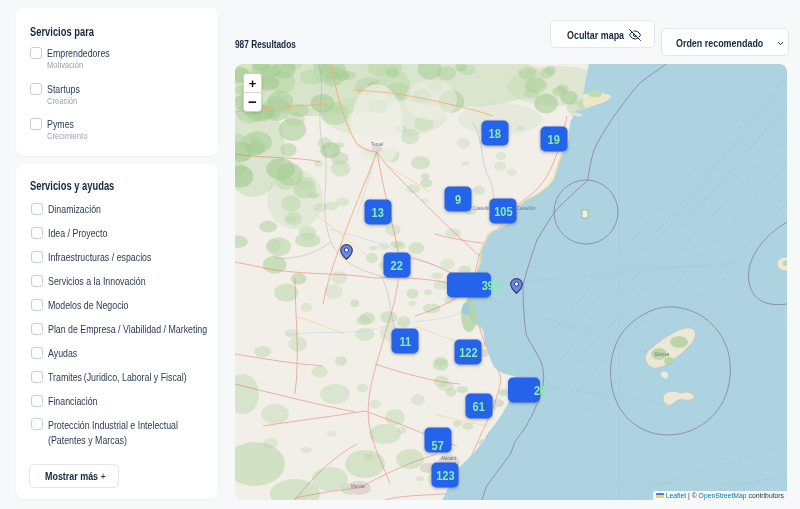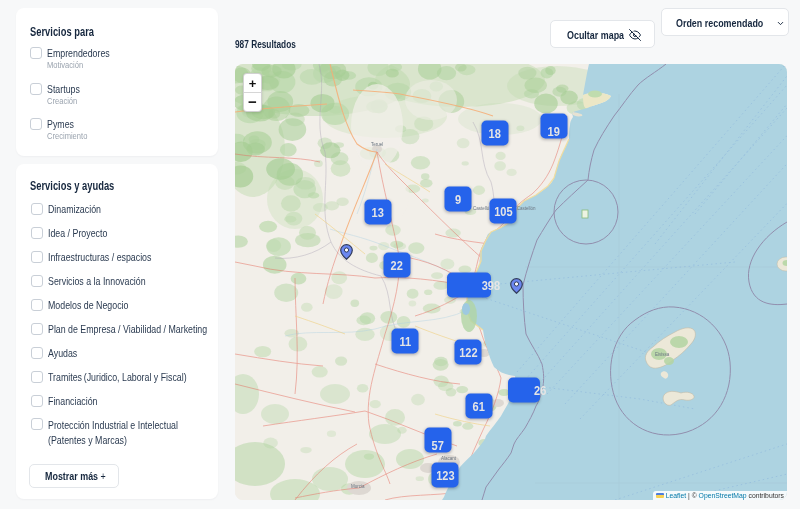--- a/index.html
+++ b/index.html
@@ -5,21 +5,21 @@
   * { margin:0; padding:0; box-sizing:border-box; }
   html,body { width:800px; height:509px; overflow:hidden; background:#f7f8f9; font-family:"Liberation Sans", sans-serif; }
   .card { position:absolute; background:#fff; border-radius:8px; box-shadow:0 1px 2px rgba(20,30,60,0.04); }
   .h2 { position:absolute; font-size:13px; font-weight:bold; color:#16273e; transform:scaleX(0.72); transform-origin:0 50%; white-space:nowrap; }
   .cb { position:absolute; left:0; top:0; width:12px; height:12px; border:1px solid #c9cfd7; border-radius:3px; background:#fff; }
   .lbl { position:absolute; left:17px; top:0; font-size:10.5px; color:#2a3a50; white-space:nowrap; transform:scaleX(0.84); transform-origin:0 0; }
   .sub { position:absolute; left:17px; top:13px; font-size:9px; color:#9aa3ae; transform:scaleX(0.84); transform-origin:0 0; }
   .row { position:absolute; }
   .btn { position:absolute; background:#fff; border:1px solid #e3e6ea; border-radius:5px; }
   .btxt { font-weight:bold; font-size:10.5px; color:#16273e; white-space:nowrap; transform:scaleX(0.85); transform-origin:0 50%; position:absolute; }
-  .marker { position:absolute; width:27px; height:25px; background:#2563eb; border-radius:5px; color:#e5e5e5; display:flex; align-items:center; justify-content:center; transform:translate(-50%,-50%); box-shadow:0 1px 3px rgba(0,0,30,0.25); }
+  .marker { position:absolute; width:27px; height:25px; background:#2563eb; border-radius:5px; color:#86efac; display:flex; align-items:center; justify-content:center; transform:translate(-50%,-50%); box-shadow:0 1px 3px rgba(0,0,30,0.25); }
   .marker span { font-size:13px; font-weight:bold; transform:scaleX(0.85); }
 </style>
 </head>
 <body>
 
 <div class="card" style="left:16px; top:8px; width:202px; height:148px;">
   <div class="h2" style="left:14px; top:16px;">Servicios para</div>
   <div class="row" style="top:39px; left:14px;">
     <span class="cb"></span>
       <span class="lbl">Emprendedores</span>
@@ -85,21 +85,21 @@
 </div>
 
 <div style="position:absolute; left:235px; top:38px; font-size:10.5px; font-weight:bold; color:#16273e; transform:scaleX(0.79); transform-origin:0 0; white-space:nowrap;">987 Resultados</div>
 <div class="btn" style="left:550px; top:20px; width:105px; height:28px;">
   <span class="btxt" style="left:16px; top:8px;">Ocultar mapa</span>
   <svg style="position:absolute; left:78px; top:8px;" width="12" height="12" viewBox="0 0 24 24" fill="none" stroke="#16273e" stroke-width="2" stroke-linecap="round" stroke-linejoin="round">
       <path d="M17.94 17.94A10.07 10.07 0 0 1 12 20c-7 0-11-8-11-8a18.45 18.45 0 0 1 5.06-5.94M9.9 4.24A9.12 9.12 0 0 1 12 4c7 0 11 8 11 8a18.5 18.5 0 0 1-2.16 3.19m-6.72-1.07a3 3 0 1 1-4.24-4.24"></path>
       <line x1="1" y1="1" x2="23" y2="23"></line>
     </svg>
 </div>
-<div class="btn" style="left:661px; top:8px; width:128px; height:28px;">
+<div class="btn" style="left:661px; top:28px; width:128px; height:28px;">
   <span class="btxt" style="left:14px; top:8px;">Orden recomendado</span>
   <svg style="position:absolute; left:114px; top:10px;" width="9" height="9" viewBox="0 0 24 24" fill="none" stroke="#16273e" stroke-width="2.5" stroke-linecap="round" stroke-linejoin="round">
       <polyline points="6 9 12 15 18 9"></polyline>
     </svg>
 </div>
 
 <div id="map" style="position:absolute; left:235px; top:64px; width:552px; height:436px; border-radius:8px; overflow:hidden; background:#f2efe9;">
 <svg width="552" height="436" viewBox="0 0 552 436">
   <rect width="561" height="436" fill="#f2efe9"></rect>
 
@@ -441,21 +441,21 @@
     <text x="116" y="424">Murcia</text>
     <text x="136" y="82">Teruel</text>
     <text x="420" y="292">Eivissa</text>
   </g>
 </svg>
 
   
   <div class="marker" style="left:260px; top:69px;">
       <span>18</span>
     </div>
-  <div class="marker" style="left:319px; top:62px;align-items:flex-end;">
+  <div class="marker" style="left:319px; top:75px;">
       <span>19</span>
     </div>
   <div class="marker" style="left:223px; top:135px;">
       <span>9</span>
     </div>
   <div class="marker" style="left:143px; top:148px;align-items:center;">
       <span>13</span>
     </div>
   <div class="marker" style="left:268px; top:147px;">
       <span>105</span>

